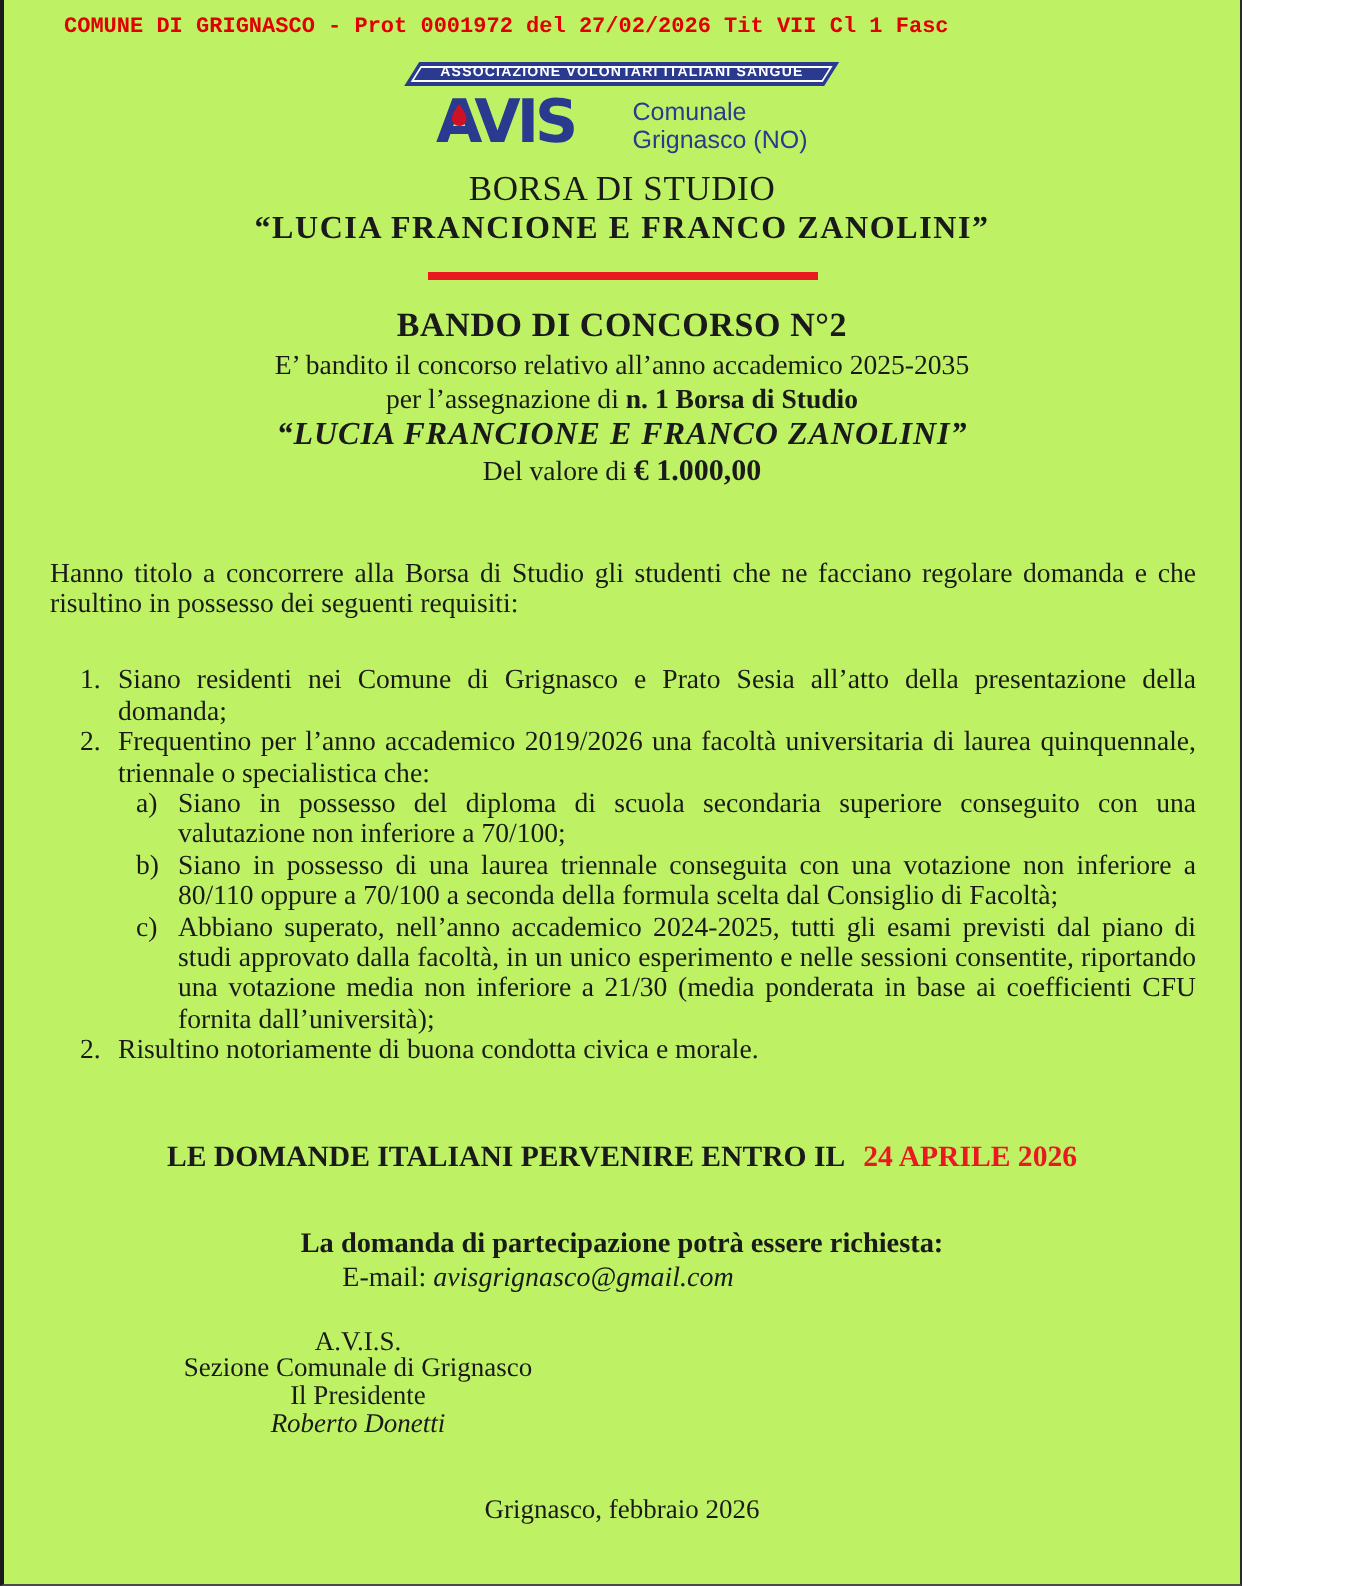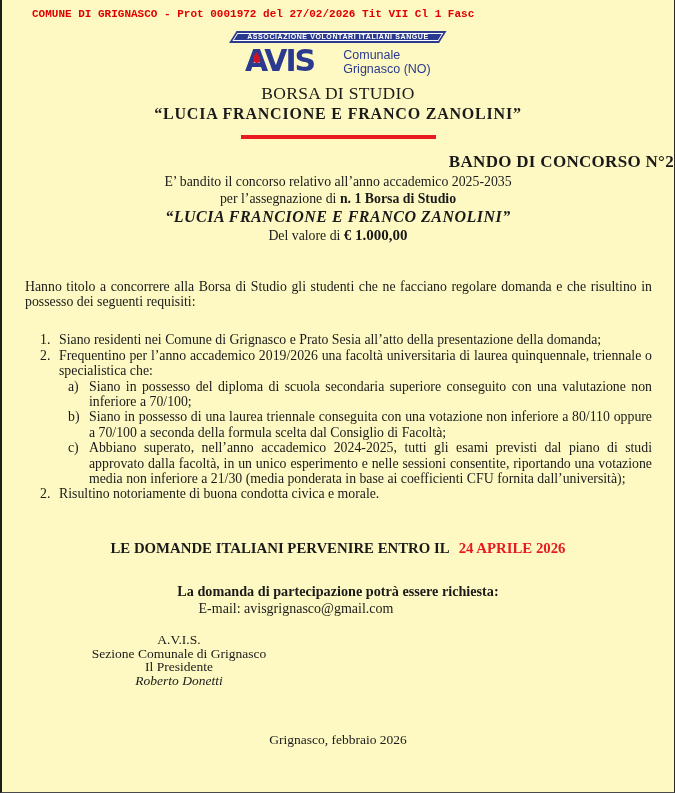--- a/index.html
+++ b/index.html
@@ -1,18 +1,18 @@
 <!DOCTYPE html>
 <html><head>
 <meta charset="utf-8">
 <style>
   html,body{margin:0;padding:0;background:#fff;}
   .page{
-    position:relative;width:675px;height:793px;box-sizing:border-box;
-    background:#fef9c3;color:#1a1a1a;overflow:hidden;
+    position:relative;width:621px;height:793px;box-sizing:border-box;
+    background:#bef264;color:#1a1a1a;overflow:hidden;
     font-family:"Liberation Serif",serif;
     border-left:2px solid #1c1c1c;border-right:1px solid #2a2a2a;border-bottom:1px solid #4a4a4a;
     padding-top:8px;
   }
   .protocol{
     font-family:"Liberation Mono","DejaVu Sans Mono",monospace;
     font-weight:bold;color:#e00000;font-size:11px;line-height:13px;
     margin-left:30px;white-space:pre;
   }
   .logo-block{text-align:center;margin-top:4px;}
@@ -27,41 +27,41 @@
     letter-spacing:0.6px;color:#ffffff;white-space:nowrap;
   }
   .logo-row{display:flex;justify-content:center;align-items:center;gap:8px;margin-top:0px;}
   .org{
     text-align:left;color:#2a3a8f;
     font-family:"Liberation Sans",sans-serif;font-size:12.5px;line-height:14px;
   }
   .title1{text-align:center;font-weight:normal;font-size:17.5px;line-height:20px;margin-top:2px;letter-spacing:0.3px;}
   .title2{text-align:center;font-weight:bold;font-size:16px;line-height:18px;margin-top:2px;letter-spacing:0.8px;}
   .red-divider{width:195px;height:4px;background:#e8191f;margin:12px auto 0;}
-  .bando-heading{text-align:right;font-weight:bold;font-size:17px;line-height:19px;margin-top:13px;letter-spacing:0.3px;}
+  .bando-heading{text-align:center;font-weight:bold;font-size:17px;line-height:19px;margin-top:13px;letter-spacing:0.3px;}
   .intro-line{text-align:center;font-size:13.8px;line-height:16.5px;}
   .intro-first{margin-top:3px;}
   .intro-name{text-align:center;font-weight:bold;font-style:italic;font-size:16px;line-height:18px;letter-spacing:0.5px;margin:1px 0;}
   .intro-bold{font-weight:bold;}
   .value-bold{font-weight:bold;font-size:15px;text-align:center;}
   .paragraph{margin:34px 22px 0 23px;text-align:justify;font-size:13.8px;line-height:15.4px;}
   .req-list{margin:23px 22px 0 38px;font-size:13.8px;line-height:15.4px;}
   .req{display:flex;}
   .req .marker{width:19px;flex:none;}
   .req .rtext{flex:1;text-align:justify;}
   .sub-list{margin-left:28px;}
   .sub-list .marker{width:21px;}
   .deadline{text-align:center;margin-top:38px;font-weight:bold;font-size:14.8px;line-height:17px;}
   .deadline .date{color:#e8191f;margin-left:9px;}
   .request{text-align:center;margin-top:26px;font-weight:bold;font-size:14.2px;line-height:16px;}
   .email-line{text-align:center;padding-right:84px;font-size:14px;line-height:16px;margin-top:2px;}
-  .email-line .email{}
+  .email-line .email{font-style:italic;}
   .signature{width:250px;margin-left:52px;margin-top:16px;text-align:center;font-size:13.5px;line-height:13.8px;}
   .signature .sig-name{font-style:italic;}
-  .place-date{text-align:center;margin-top:44px;font-size:13.5px;line-height:15px;}
+  .place-date{text-align:center;margin-top:28px;font-size:13.5px;line-height:15px;}
 </style>
 </head>
 <body>
 
 <div class="page">
 
   <div class="protocol">COMUNE DI GRIGNASCO - Prot 0001972 del 27/02/2026 Tit VII Cl 1 Fasc</div>
 
   <div class="logo-block">
     <div class="ribbon">

